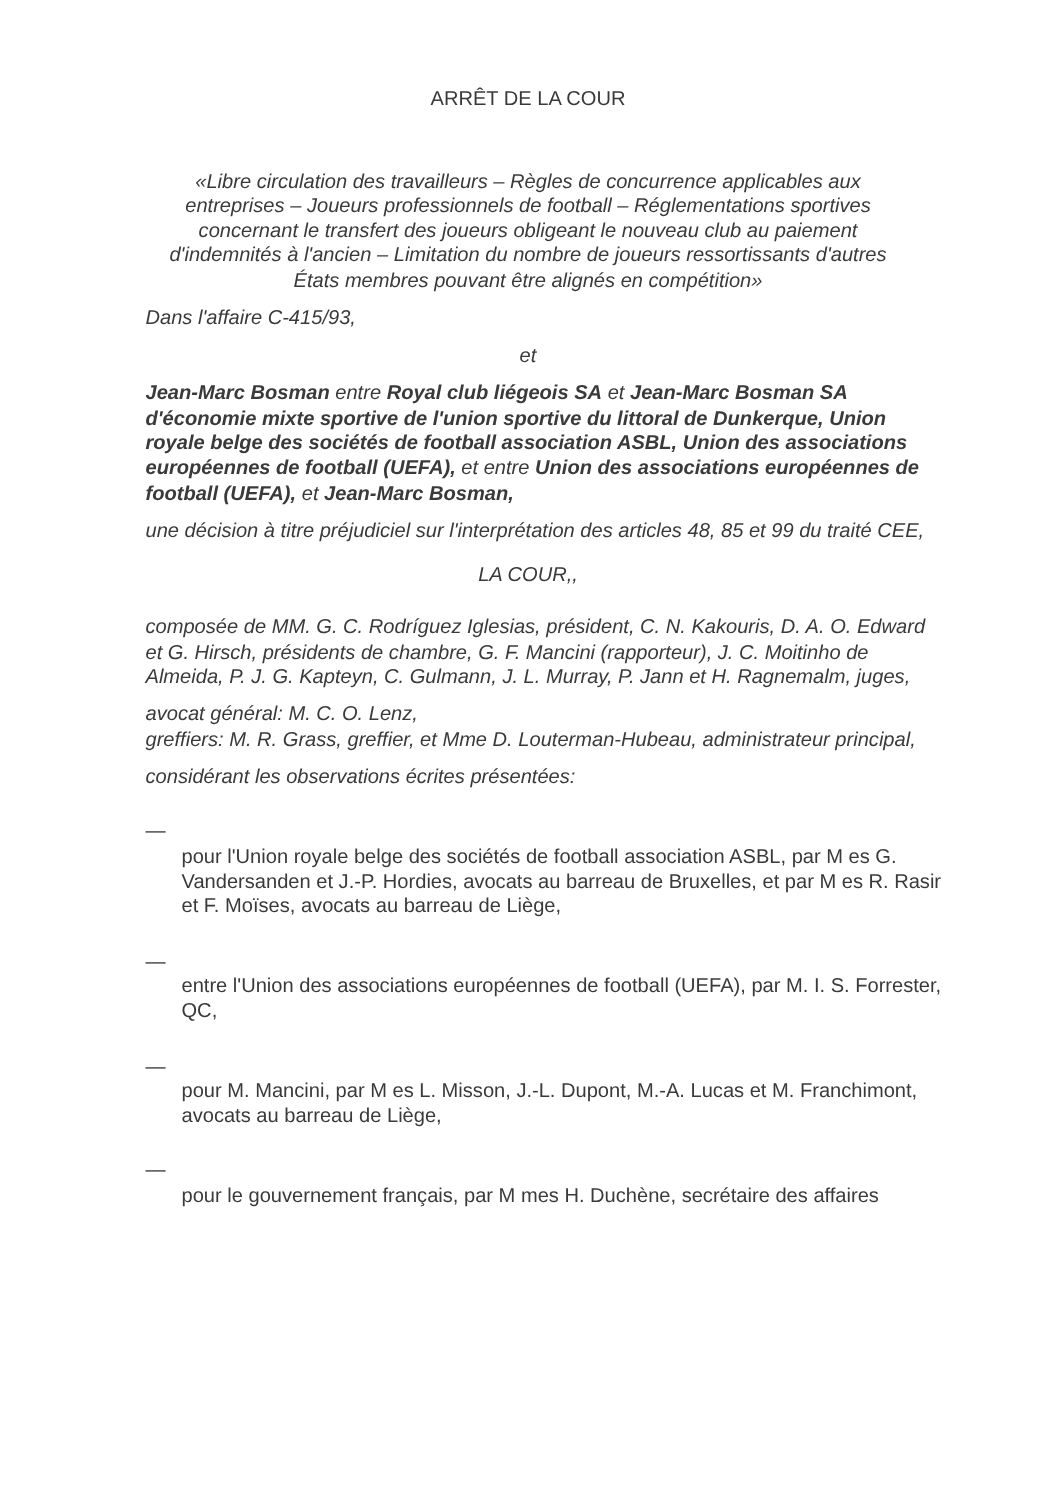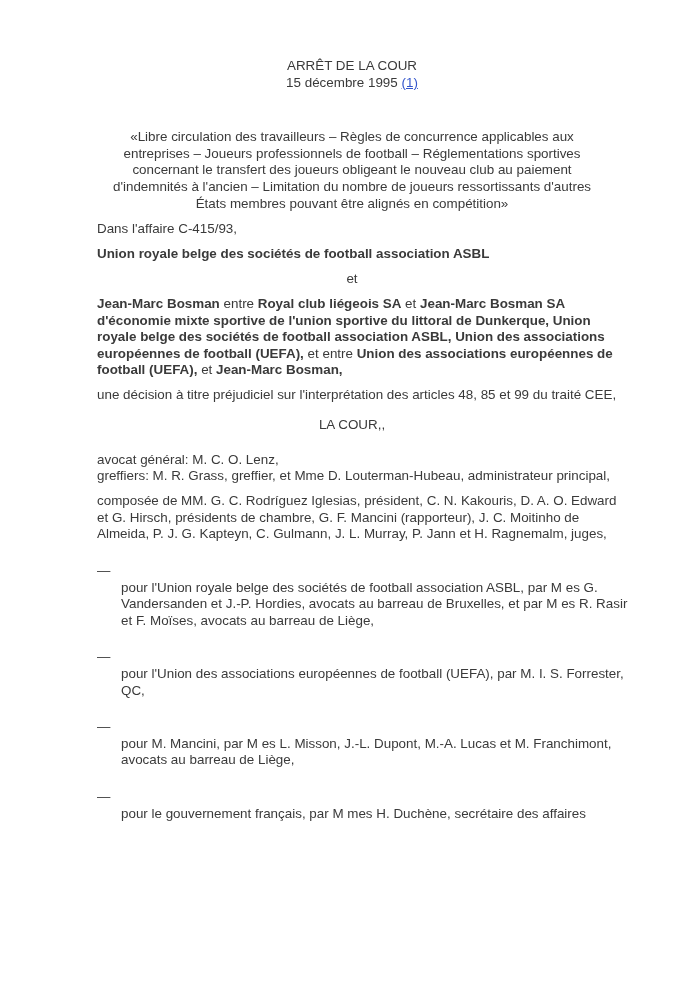--- a/index.html
+++ b/index.html
@@ -12,21 +12,21 @@
     height: 991px;
     overflow: hidden;
     font-family: "Liberation Sans", sans-serif;
     font-size: 13.4px;
     line-height: 16.6px;
     color: #3a3a3a;
   }
   .page {
     padding: 58px 78px 0 97px; 
   }
-  p { margin: 8.5px 0; }
+  p { margin: 8.5px 0; font-style: italic; }
   .center {
     text-align: center;
     margin-right: 15px; 
   }
   .title-block { margin: 0 15px 0 0; text-align: center; }
   .subject-quote { margin-top: 38px; margin-bottom: 8.5px; }
   .bold { font-weight: bold; }
   .court-heading { margin-top: 13px; margin-bottom: 18px; }
   a.footnote {
     text-decoration: underline;
@@ -40,51 +40,50 @@
     margin-right: -15px;
   }
 </style>
 </head>
 <body style="color: rgb(58, 58, 58);">
 
 <div class="page">
 
   <div class="title-block">
     <div>ARRÊT DE LA COUR</div>
-    <div><span>15 décembre 1995</span><a class="footnote" href="#" style="color: rgb(51, 85, 204);">(1)</a></div>
   </div>
 
   <p class="center subject-quote">«Libre circulation des travailleurs – Règles de concurrence applicables aux entreprises – Joueurs professionnels de football – Réglementations sportives concernant le transfert des joueurs obligeant le nouveau club au paiement d'indemnités à l'ancien – Limitation du nombre de joueurs ressortissants d'autres États membres pouvant être alignés en compétition»</p>
 
   <p>Dans l'affaire C-415/93,</p>
 
 
-  <p class="bold">Union royale belge des sociétés de football association ASBL</p>
 
   <p class="center">et</p>
 
   <p id="parties-paragraph"><b>Jean-Marc Bosman</b><span> entre </span><b>Royal club liégeois SA</b><span> et </span><b>Jean-Marc Bosman SA d'économie mixte sportive de l'union sportive du littoral de Dunkerque, Union royale belge des sociétés de football association ASBL, Union des associations européennes de football (UEFA),</b><span> et entre </span><b>Union des associations européennes de football (UEFA),</b><span> et </span><b>Jean-Marc Bosman,</b></p>
 
   <p>une décision à titre préjudiciel sur l'interprétation des articles 48, 85 et 99 du traité CEE,</p>
 
   <p class="center court-heading">LA COUR,,</p>
 
+  <p>composée de MM. G. C. Rodríguez Iglesias, président, C. N. Kakouris, D. A. O. Edward et G. Hirsch, présidents de chambre, G. F. Mancini (rapporteur), J. C. Moitinho de Almeida, P. J. G. Kapteyn, C. Gulmann, J. L. Murray, P. Jann et H. Ragnemalm, juges,</p>
+
   <p><span>avocat général: M. C. O. Lenz,</span><br><span>greffiers: M. R. Grass, greffier, et Mme D. Louterman-Hubeau, administrateur principal,</span></p>
 
-  <p>composée de MM. G. C. Rodríguez Iglesias, président, C. N. Kakouris, D. A. O. Edward et G. Hirsch, présidents de chambre, G. F. Mancini (rapporteur), J. C. Moitinho de Almeida, P. J. G. Kapteyn, C. Gulmann, J. L. Murray, P. Jann et H. Ragnemalm, juges,</p>
-
+  <p>considérant les observations écrites présentées:</p>
 
   <div id="observations-list">
       <div class="obs-item">
         <span class="obs-dash">—</span>
         <div class="obs-text">pour l'Union royale belge des sociétés de football association ASBL, par M es G. Vandersanden et J.-P. Hordies, avocats au barreau de Bruxelles, et par M es R. Rasir et F. Moïses, avocats au barreau de Liège,</div>
       </div>
       <div class="obs-item">
         <span class="obs-dash">—</span>
-        <div class="obs-text">pour l'Union des associations européennes de football (UEFA), par M. I. S. Forrester, QC,</div>
+        <div class="obs-text">entre l'Union des associations européennes de football (UEFA), par M. I. S. Forrester, QC,</div>
       </div>
       <div class="obs-item">
         <span class="obs-dash">—</span>
         <div class="obs-text">pour M. Mancini, par M es L. Misson, J.-L. Dupont, M.-A. Lucas et M. Franchimont, avocats au barreau de Liège,</div>
       </div>
       <div class="obs-item">
         <span class="obs-dash">—</span>
         <div class="obs-text">pour le gouvernement français, par M mes H. Duchène, secrétaire des affaires</div>
       </div>
     </div>

